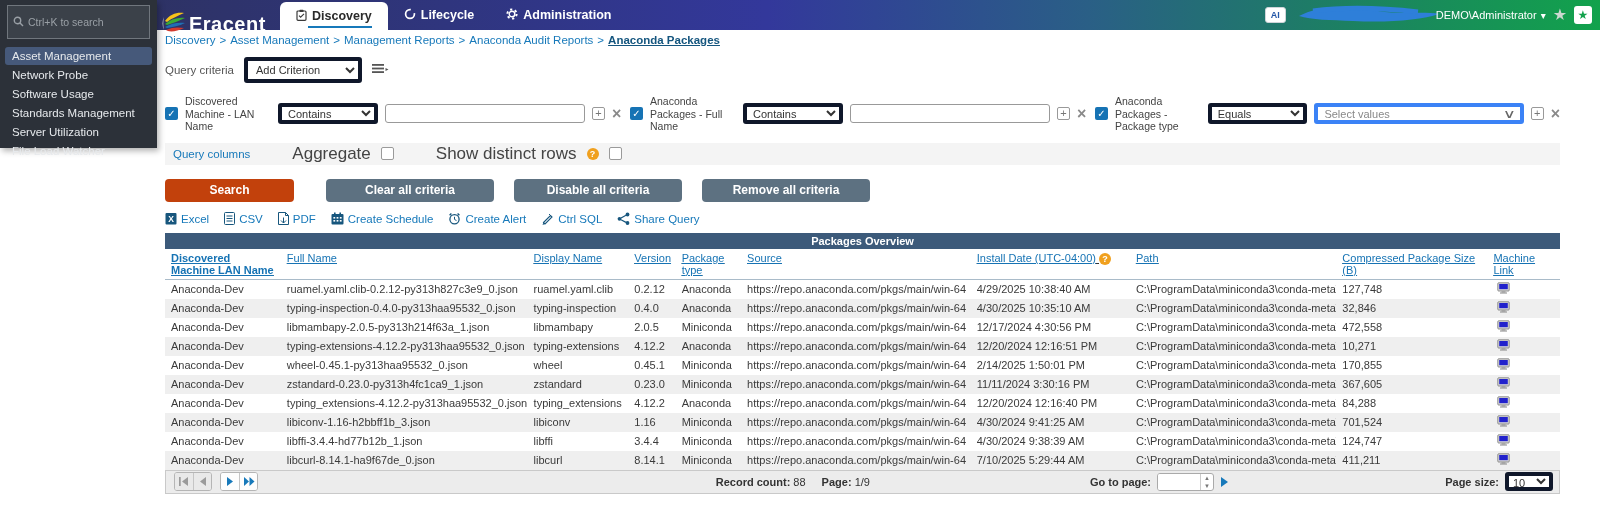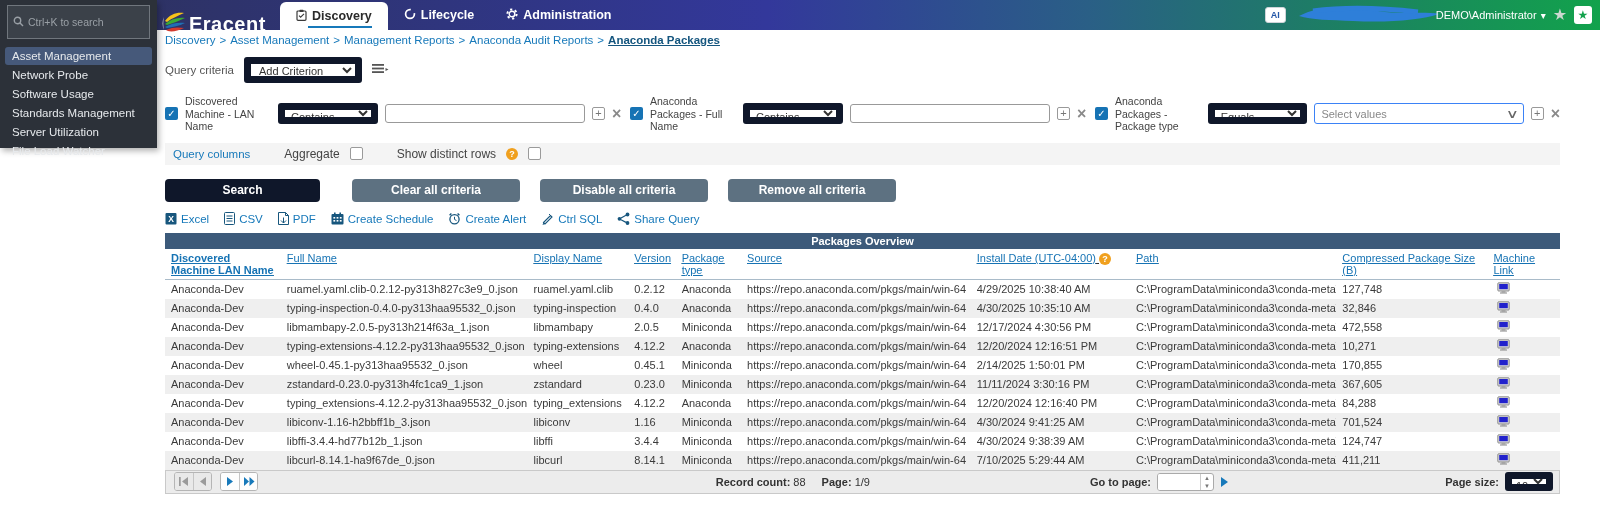--- a/index.html
+++ b/index.html
@@ -41,40 +41,40 @@
   .side-item.active { background:#46597a; }
   
   .main { position:absolute; top:30px; left:165px; width:1395px; }
   .breadcrumb { margin-top:4px; font-size:11.5px; color:#1779ba; }
   .breadcrumb a { color:#1779ba; text-decoration:none; cursor:pointer; }
   .breadcrumb .sep { margin:0 4px; color:#1779ba; }
   .breadcrumb a.current { color:#14557e; font-weight:bold; text-decoration:underline; }
   .loadsave { margin-top:13px; display:flex; align-items:center; gap:5px; color:#1779ba; font-size:11.5px; cursor:pointer; }
   .qc-row { margin-top:11px; display:flex; align-items:center; gap:10px; }
   .qc-label { color:#555; font-size:11.5px; }
-  select { font-family:"Liberation Sans",sans-serif; font-size:11px; color:#333; border:7px solid #0f172a; border-radius:3px; background:#fff; }
+  select { font-family:"Liberation Sans",sans-serif; font-size:11px; color:#333; border:4px solid #0f172a; border-radius:3px; background:#fff; }
   .add-crit { width:118px; height:26px; padding:0 4px; }
   .criteria-row { margin-top:12px; display:flex; }
   .crit { width:465px; flex:0 0 auto; display:flex; align-items:center; gap:7px; }
   .cb { width:13px; height:13px; border-radius:2px; background:#1673b4; color:#fff; font-size:10px; display:flex; align-items:center; justify-content:center; flex:0 0 auto; cursor:pointer; }
   .cb.empty { background:#fff; border:1px solid #9a9a9a; }
   .crit-label { width:86px; font-size:10.5px; color:#444; line-height:1.2; }
   .op-select { width:100px; height:21px; padding:0 2px; }
   .crit-input { width:200px; height:19px; border:1px solid #999; border-radius:3px; padding:0 4px; font-size:11px; font-family:"Liberation Sans",sans-serif; }
-  .multi-select { width:210px; height:21px; border:1px solid #3b82f6; border-radius:3px; background:#fff; display:flex; align-items:center; justify-content:space-between; padding:0 6px; color:#888; font-size:11px; cursor:pointer; }
+  .multi-select { width:210px; height:21px; border:4px solid #3b82f6; border-radius:3px; background:#fff; display:flex; align-items:center; justify-content:space-between; padding:0 6px; color:#888; font-size:11px; cursor:pointer; }
   .chev { color:#666; font-size:12px; transform:scaleX(1.5); }
   .plus-box { width:13px; height:13px; border:1px solid #999; border-radius:2px; color:#777; font-size:11px; line-height:11px; text-align:center; cursor:pointer; }
   .x-icon { color:#8a8a8a; font-size:16px; font-weight:bold; line-height:13px; cursor:pointer; }
   .gray-band { margin-top:10px; height:22px; background:#f4f4f4; display:flex; align-items:center; gap:10px; padding:0 8px; }
   .link-blue { color:#1779ba; font-size:11.5px; cursor:pointer; text-decoration:none; }
-  .band-label { color:#444; font-size:12px; margin-left:24px; }
+  .band-label { color:#444; font-size:17px; margin-left:32px; }
   .help-icon { width:12px; height:12px; border-radius:50%; background:#f0a01e; color:#fff; font-size:9px; font-weight:bold; display:inline-flex; align-items:center; justify-content:center; cursor:pointer; flex:0 0 auto; }
   .btn-row { margin-top:14px; display:flex; align-items:center; }
   .btn { height:23px; border:none; border-radius:4px; color:#fff; font-weight:bold; font-size:12px; font-family:"Liberation Sans",sans-serif; cursor:pointer; padding:0 10px; }
-  .btn-primary { background:#0f172a; width:155px; margin-right:32px; }
+  .btn-primary { background:#c2410c; width:129px; margin-right:32px; }
   .btn-gray { background:#5d7181; width:168px; margin-right:20px; }
   .export-row { margin-top:10px; display:flex; align-items:center; gap:15px; }
   .export-link { display:flex; align-items:center; gap:4px; color:#1779ba; font-size:11.5px; cursor:pointer; }
   
   .table-wrap { margin-top:6px; }
   .table-title { height:16px; background:#3c5a7a; color:#fff; font-weight:bold; font-size:11px; text-align:center; line-height:16px; }
   table { width:1395px; border-collapse:collapse; table-layout:fixed; }
   th { text-align:left; vertical-align:top; padding:3px 6px; font-size:11px; font-weight:normal; border-bottom:1px solid #a9bbc9; background:#fff;text-decoration:underline; }
   th .th-link { color:#1673b4; text-decoration:underline; cursor:pointer; }
   th.sorted .th-link { font-weight:bold; }

